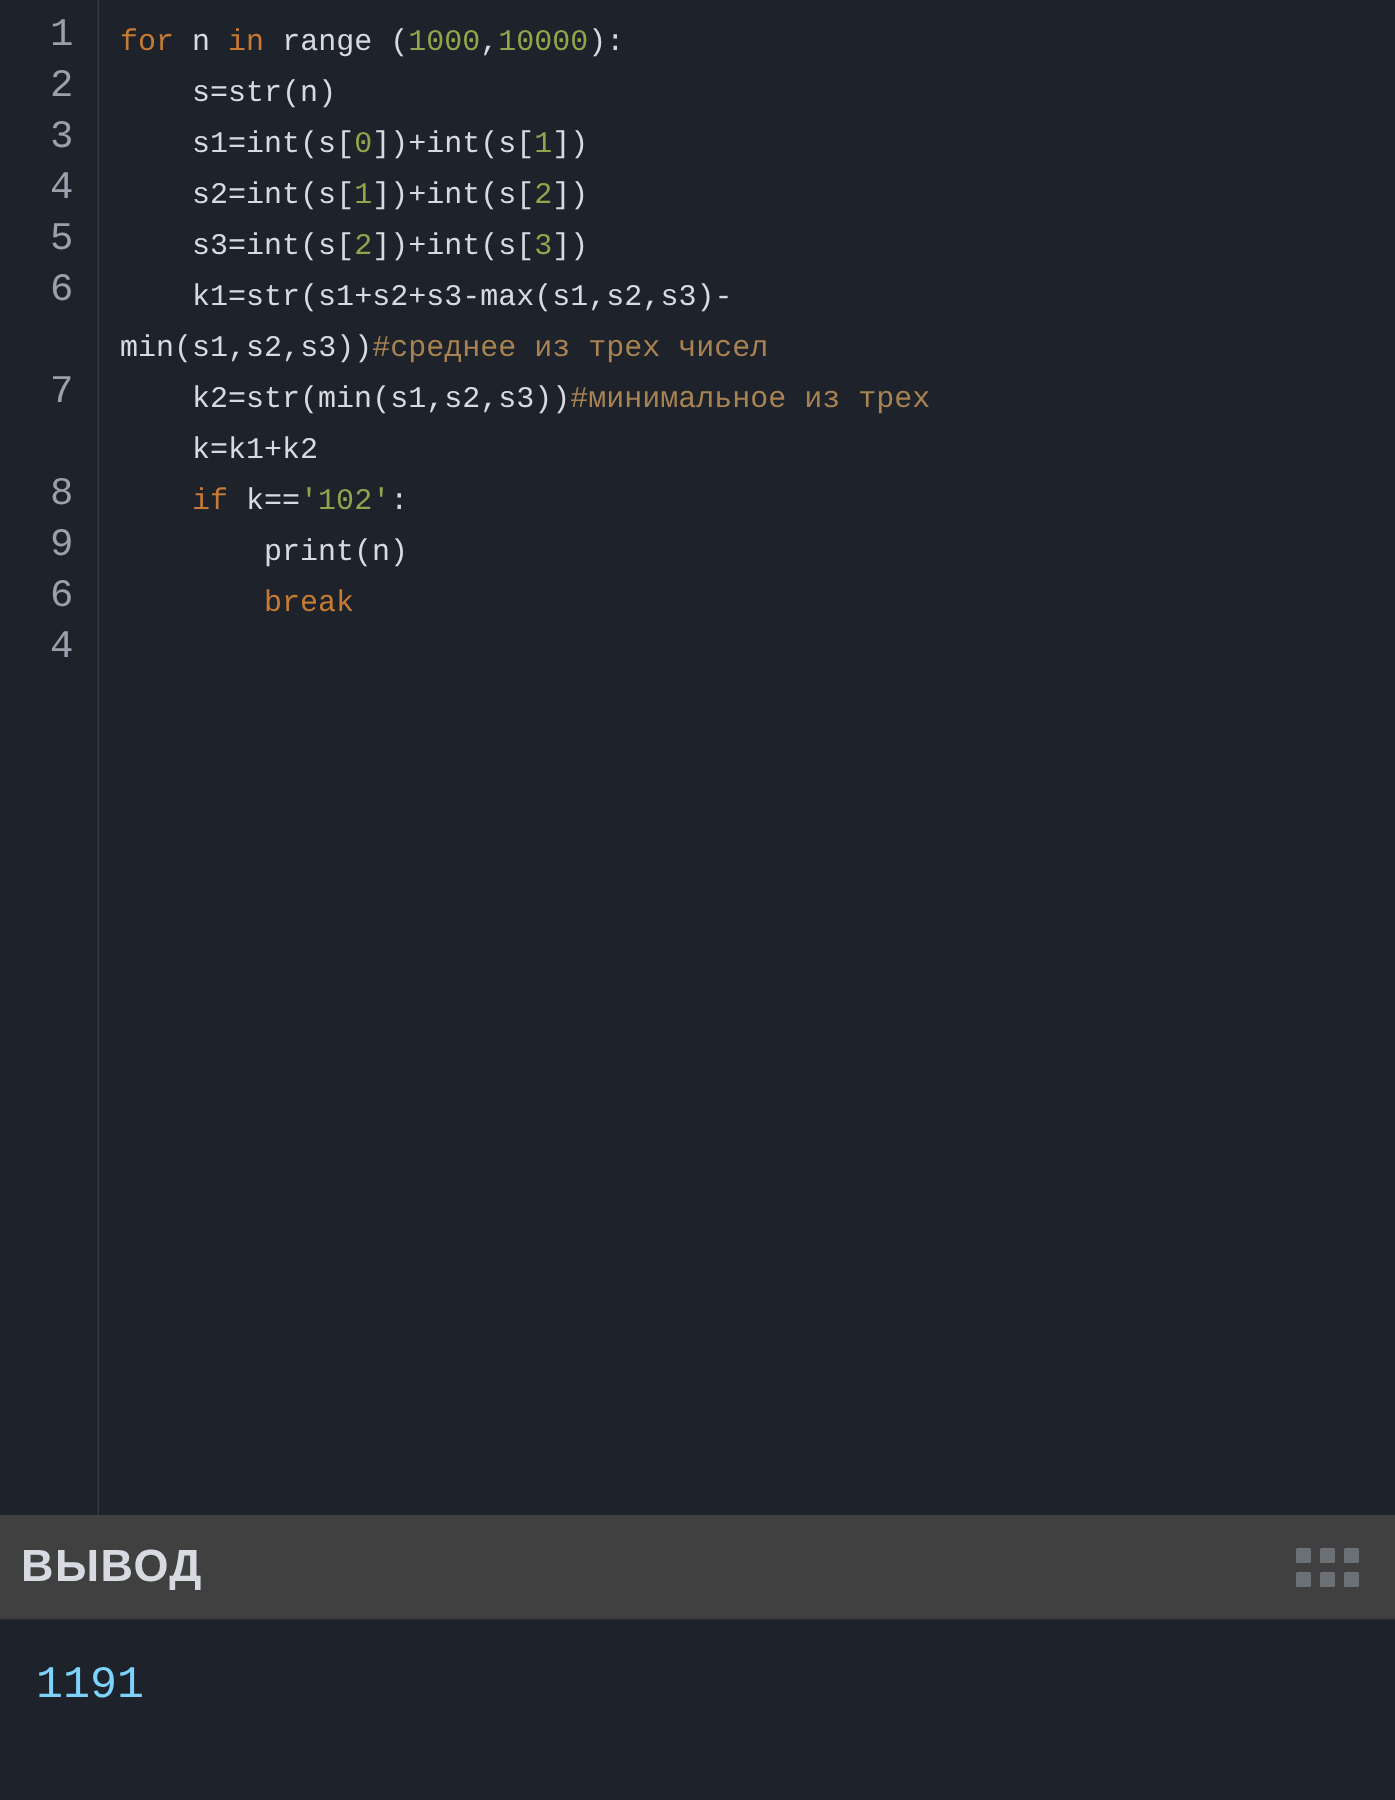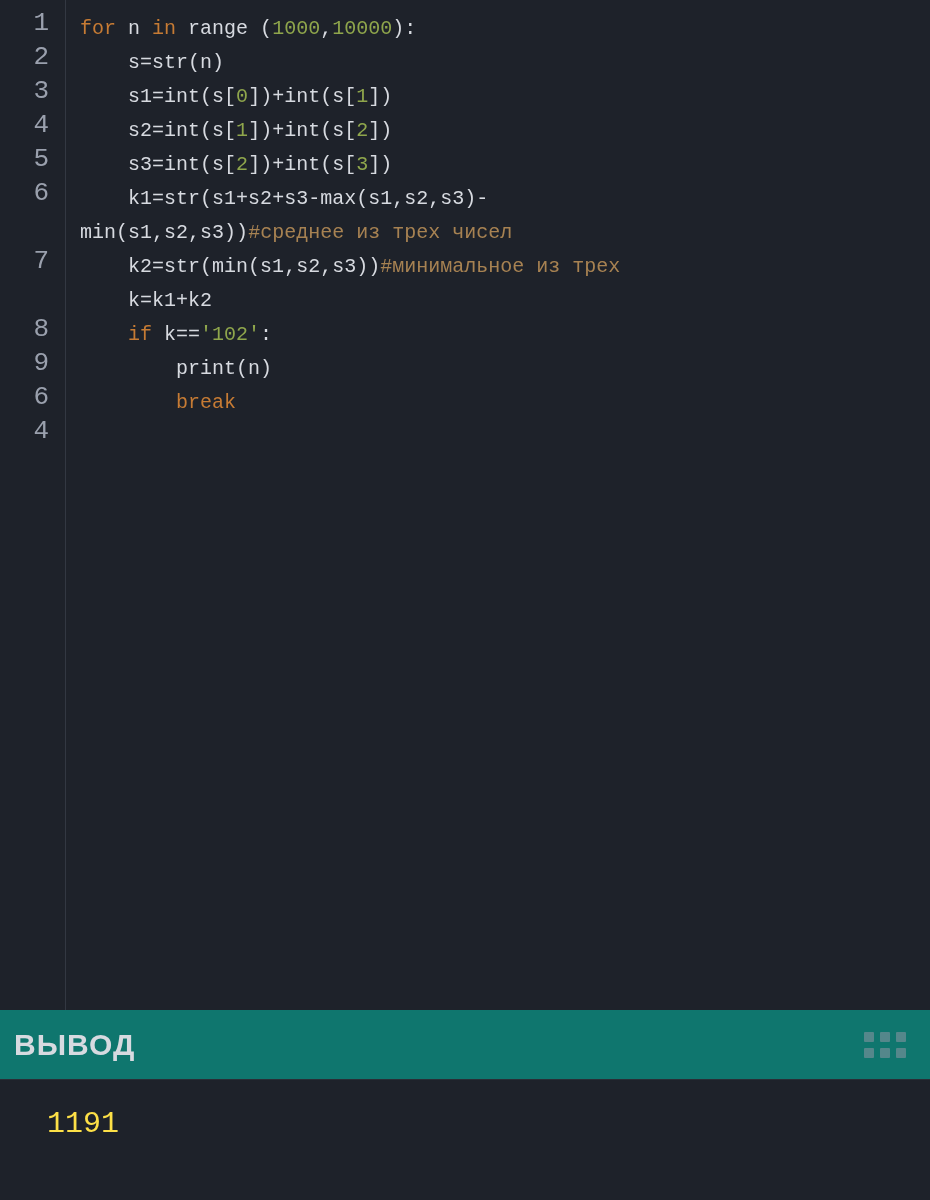--- a/index.html
+++ b/index.html
@@ -46,21 +46,21 @@
   .kw   { color: #c67b34; }   
   .fn   { color: #d7dae0; }   
   .num  { color: #8fa64c; }   
   .str  { color: #8fa64c; }   
   .cmt  { color: #a78252; }   
   .id   { color: #d7dae0; }
   .pn   { color: #d7dae0; }   
   
   .output-header {
     height: 70px;
-    background: #0f766e;
+    background: #404040;
     display: flex;
     align-items: center;
     justify-content: space-between;
     padding: 0 24px 0 14px;
     border-bottom: 1px solid #2a2e36;
   }
   .output-title {
     color: #d7dae0;
     font-weight: 600;
     font-size: 30px;
@@ -75,24 +75,24 @@
     opacity: 0.55;
   }
   .grip span {
     width: 10px; height: 10px;
     background: #8f96a3;
     border-radius: 1px;
   }
   .output-body {
     background: #1e222a;
     height: 120px;
-    padding: 26px 0 0 47px;
+    padding: 26px 0 0 24px;
     font-size: 30px;
     line-height: 36px;
-    color: #fde047;
+    color: #7dd3fc;
     white-space: pre;
   }
 </style>
 </head>
 <body>
 
 <div class="editor">
   <div class="gutter">
     <div>1</div>
     <div>2</div>

